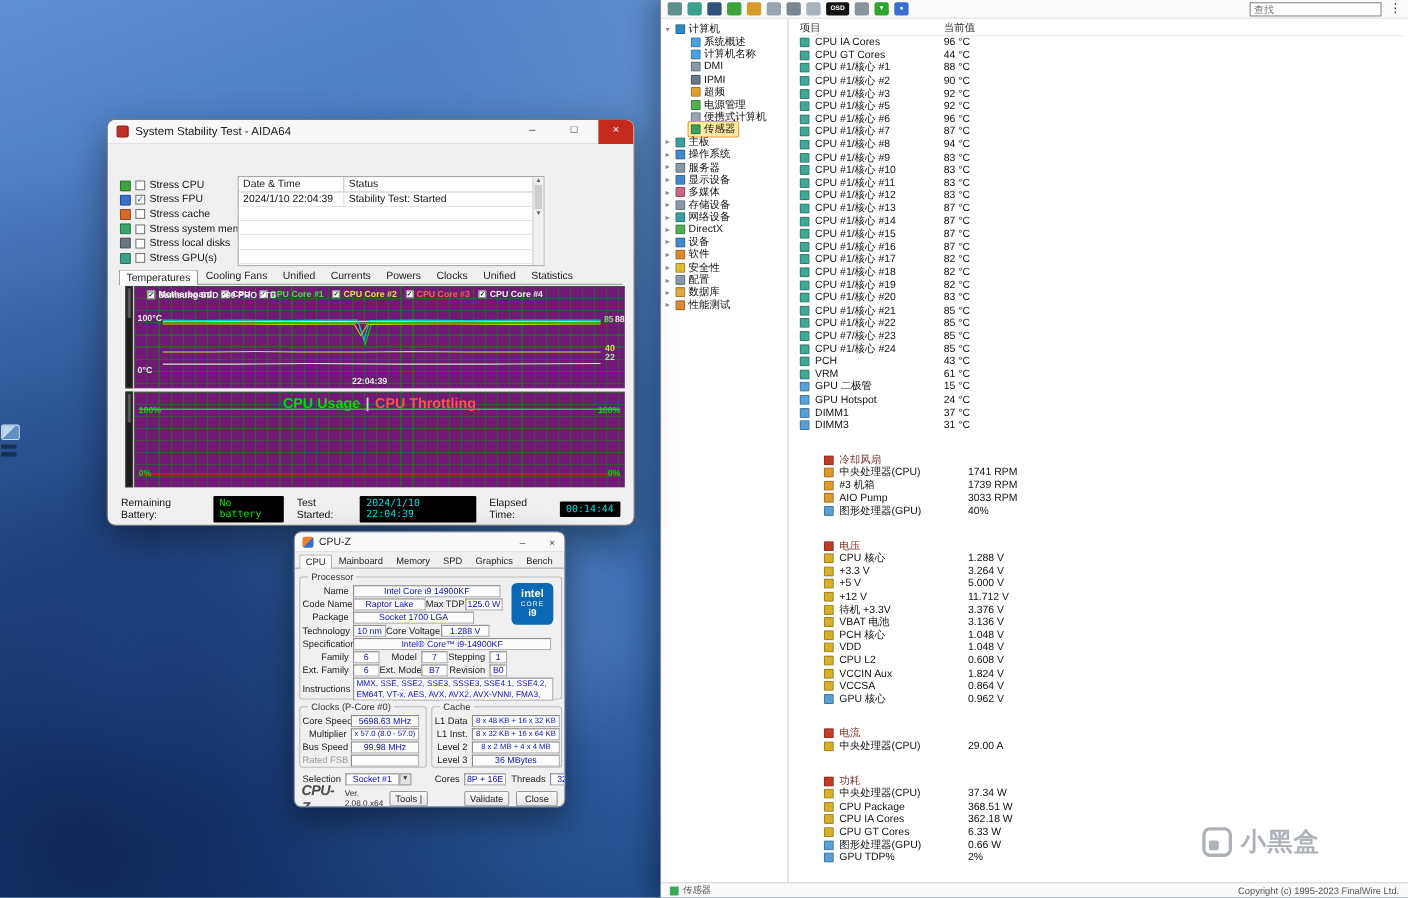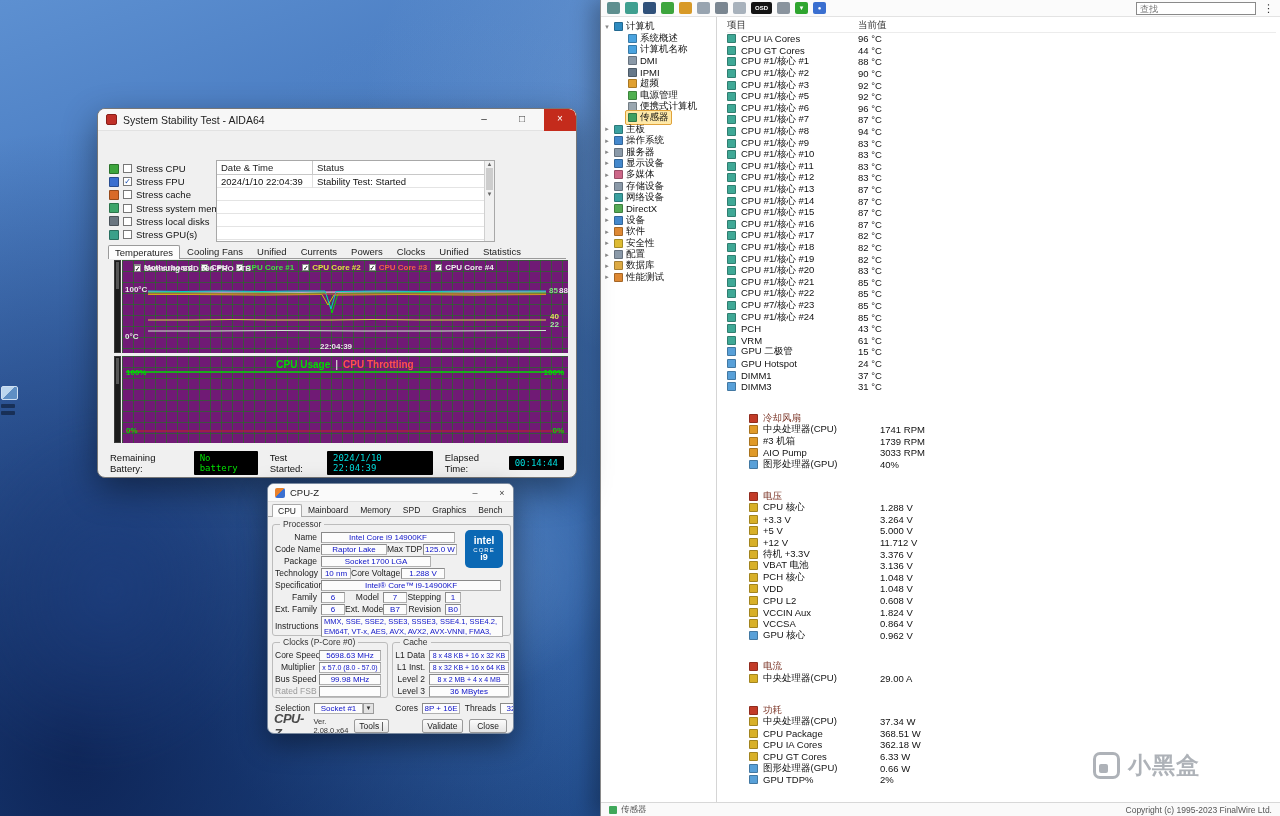--- a/index.html
+++ b/index.html
@@ -104,21 +104,21 @@
       repeating-linear-gradient(to bottom, rgba(0,150,0,.45) 0 1px, transparent 1px 11px);}
   .legend-row{position:absolute;left:12px;display:flex;gap:8px;align-items:center;z-index:2;}
   .leg{display:flex;align-items:center;gap:3px;font-size:8px;}
   .leg-cb{width:7px;height:7px;background:#fff;border:1px solid #888;font-size:6px;line-height:6px;color:#222;text-align:center;}
   .glbl{position:absolute;font-size:8px;z-index:2;}
   .rv{position:absolute;font-size:8px;z-index:2;}
   .rv:nth-child(1){left:427px;top:26px;}
   .rv:nth-child(2){left:437px;top:26px;}
   .rv:nth-child(3){left:428px;top:52px;}
   .rv:nth-child(4){left:428px;top:60px;}
-  .usage-legend{position:absolute;left:0;right:0;top:3px;display:flex;justify-content:center;gap:5px;font-size:10px;z-index:2;}
+  .usage-legend{position:absolute;left:0;right:0;top:3px;display:flex;justify-content:center;gap:5px;font-size:13px;z-index:2;}
 
   .sst-footer{position:absolute;left:12px;right:12px;top:324px;height:16px;display:flex;align-items:center;font-size:9.5px;color:#111;}
   .lcd{background:#000;color:#00e000;font-family:"DejaVu Sans Mono",monospace;font-size:9px;padding:2px 6px;margin-left:6px;border-radius:1px;}
   .lcd.cyan{color:#00dcdc;}
 
   
   .cpuz{position:absolute;left:267px;top:483px;width:247px;height:251px;background:#f0f0f0;z-index:30;
     border:1px solid #7a8aa0;border-radius:7px;box-shadow:0 10px 28px rgba(0,0,0,.4);font-size:8.5px;overflow:hidden;}
   .cz-title{height:18px;background:#fafafa;display:flex;align-items:center;gap:5px;padding-left:7px;border-bottom:1px solid #e0e0e0;}
   .cz-icon{width:10px;height:10px;border-radius:2px;background:linear-gradient(135deg,#e8802a 0 50%,#3a6fd0 50% 100%);flex:none;}

